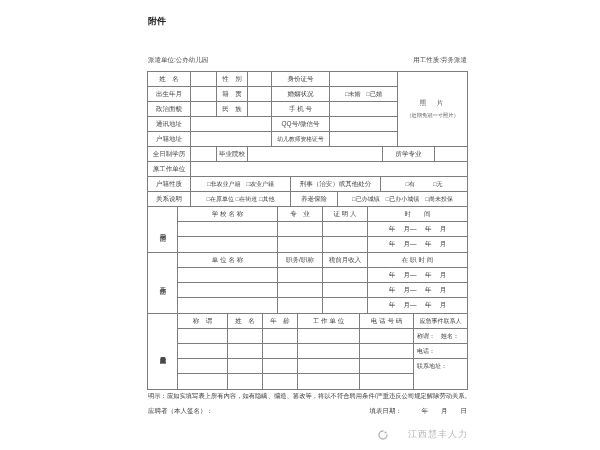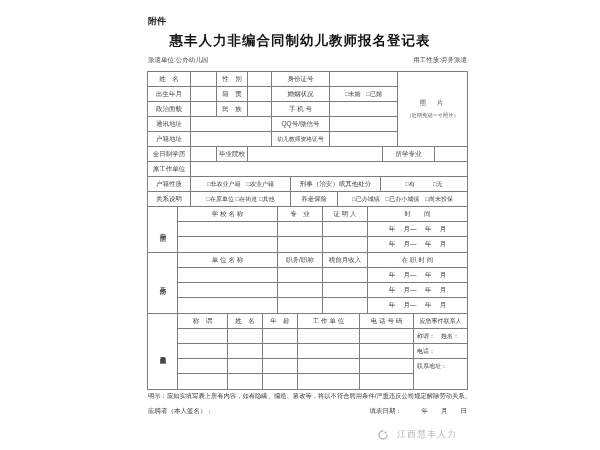--- a/index.html
+++ b/index.html
@@ -45,31 +45,30 @@
   .ec{box-sizing:border-box;border-bottom:1px solid #7d7d7d;display:flex;align-items:center;
       font-size:6px;color:#3f3f3f;white-space:nowrap;overflow:hidden;}
   .ec.center{justify-content:center;font-size:6px;}
   .ec.left{justify-content:flex-start;padding-left:3px;}
   .ec:last-child{border-bottom:none;}
   
   .footer{position:absolute;left:148px;top:392px;width:319px;}
   .notice{font-size:6.3px;color:#3a3a3a;white-space:nowrap;}
   .sigline{margin-top:6px;display:flex;justify-content:space-between;
            font-size:6.5px;color:#3a3a3a;}
-  .watermark{position:absolute;left:377px;top:428px;display:flex;align-items:center;gap:8px;
+  .watermark{position:absolute;left:377px;top:428px;display:flex;align-items:center;gap:19px;
              color:#b0b6bb;font-size:9px;letter-spacing:1px;}
   .wicon{width:12px;height:12px;display:inline-flex;}
 </style>
 </head>
 <body>
 
 <div class="page">
 
   <div class="attachment">附件</div>
-  <div class="title">惠丰人力非编合同制幼儿教师报名登记表</div>
   <div class="subhead">
     <span>派遣单位:公办幼儿园</span>
     <span>用工性质:劳务派遣</span>
   </div>
 
   <div class="tbl">
 
     <div class="topwrap">
       <div class="leftblock">
         <div class="r">

